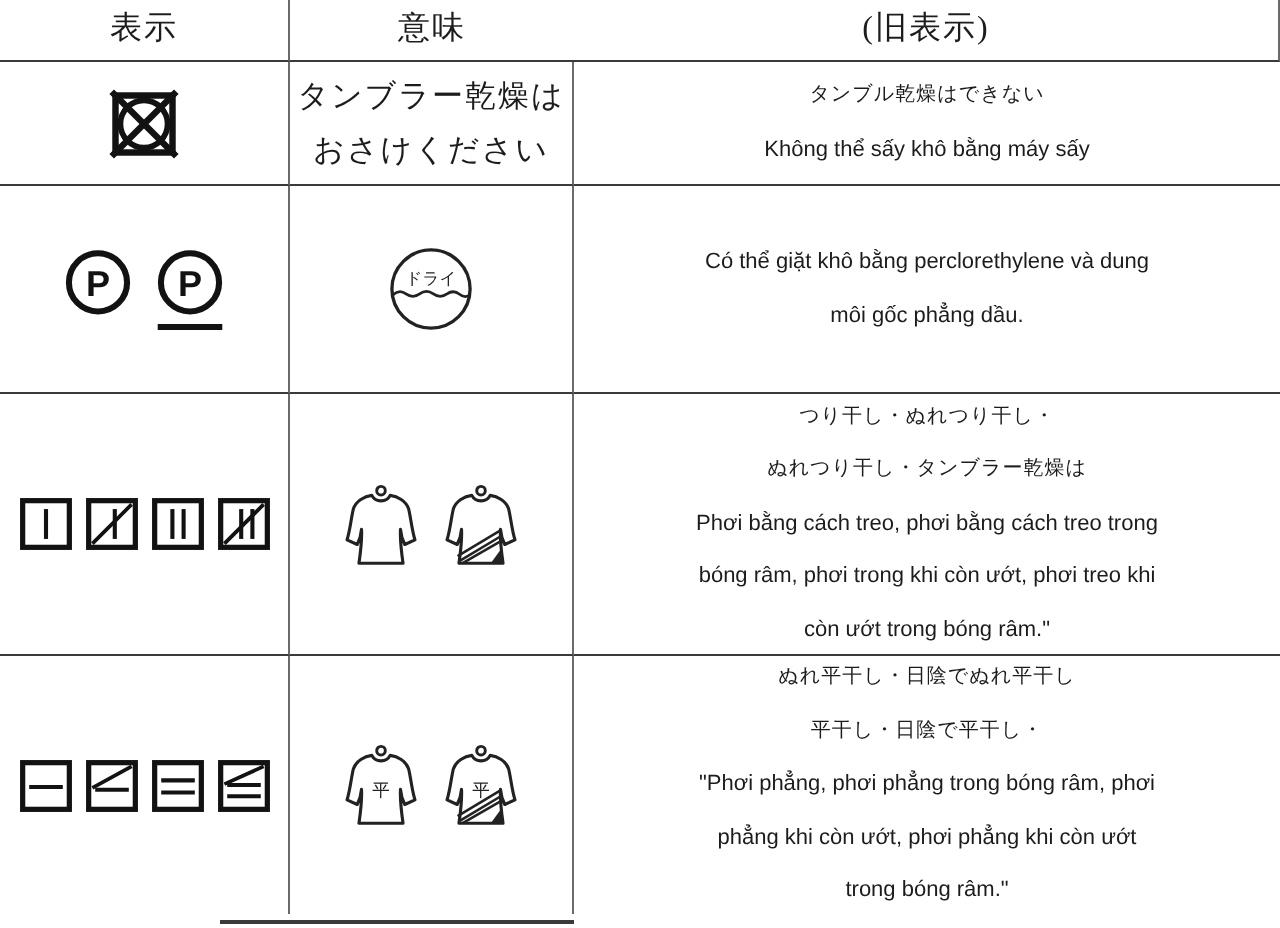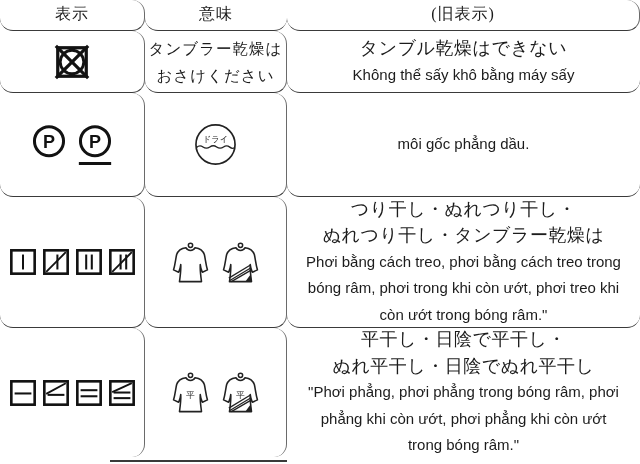--- a/index.html
+++ b/index.html
@@ -7,27 +7,27 @@
     position:relative; width:640px; height:464px; background:#ffffff;
     color:#1c1c1c; font-family:"Liberation Serif","DejaVu Serif",serif;
     overflow:hidden;
   }
   .grid {
     display:grid;
     grid-template-columns:145px 142px 353px;
     grid-template-rows:31px 62px 104px 131px 129px;
     width:640px; height:457px;
   }
-  .cell { box-sizing:border-box; display:flex; align-items:center; justify-content:center;border-radius:13px; }
+  .cell { box-sizing:border-box; display:flex; align-items:center; justify-content:center; }
   .b-r { border-right:1.5px solid #6a6a6a; }
   .b-b { border-bottom:1.5px solid #3a3a3a; }
   .header-cell { font-size:16px; letter-spacing:1px; padding-bottom:2px; }
   .text-col { flex-direction:column; text-align:center; }
-  .jp  { font-family:"Liberation Serif","DejaVu Serif",serif; font-size:18px; letter-spacing:0.5px; line-height:26.5px; white-space:nowrap; }
-  .vi  { font-family:"Liberation Sans","DejaVu Sans",sans-serif; font-size:15px; letter-spacing:0px; line-height:26.5px; white-space:nowrap; }
+  .jp  { font-family:"Liberation Serif","DejaVu Serif",serif; font-size:10px; letter-spacing:0.5px; line-height:26.5px; white-space:nowrap; }
+  .vi  { font-family:"Liberation Sans","DejaVu Sans",sans-serif; font-size:11px; letter-spacing:0px; line-height:26.5px; white-space:nowrap; }
   .old-jp { font-family:"Liberation Serif","DejaVu Serif",serif; font-size:15.5px; letter-spacing:1px; line-height:27px; white-space:nowrap; }
   .icon-row { display:flex; align-items:center; justify-content:center; }
   .gap-s { gap:5px; }
   .gap-m { gap:8px; }
   .gap-l { gap:11px; }
   svg { display:block; }
   .bottom-line { position:absolute; left:110px; top:460px; width:177px; height:2px; background:#3a3a3a; }
 </style>
 </head>
 <body>
@@ -74,20 +74,21 @@
       </svg>
     </div>
     <div class="cell b-r b-b">
       <svg viewBox="0 0 44 44" width="43" height="43">
         <circle cx="22" cy="22" r="20" fill="none" stroke="#222222" stroke-width="1.7"></circle>
         <text x="22" y="19.5" text-anchor="middle" font-size="8.5" fill="#222222" font-family="'Liberation Serif',serif">ドライ</text>
         <path d="M2.6,25 q3.2,-3 6.6,-0.5 q3.5,2.5 7,0 q3.5,-2.5 7,0 q3.5,2.5 7,0 q3.3,-2.3 6.4,0.2 q2.6,2.1 4.8,0.6" fill="none" stroke="#222222" stroke-width="1.4"></path>
       </svg>
     </div>
     <div class="cell b-b text-col">
+      <span class="vi">Có thể giặt khô bằng perclorethylene và dung</span>
       <span class="vi">môi gốc phẳng dầu.</span>
     </div>
 
     <div class="cell b-r b-b icon-row gap-s">
       <svg viewBox="0 0 30 30" width="28" height="28">
         <rect x="2.5" y="2.5" width="25" height="25" fill="none" stroke="#121212" stroke-width="2.8"></rect>
         <line x1="15" y1="7" x2="15" y2="23" stroke="#121212" stroke-width="2.2"></line>
       </svg>
       <svg viewBox="0 0 30 30" width="28" height="28">
         <rect x="2.5" y="2.5" width="25" height="25" fill="none" stroke="#121212" stroke-width="2.8"></rect>
@@ -160,22 +161,22 @@
         <circle cx="20" cy="3.4" r="2.2" fill="none" stroke="#222222" stroke-width="1.5"></circle>
         <path d="M15.3,5.8 C11.5,6.3 7.2,8.6 5.8,12.8 C4.8,16.8 4.3,23 2.6,28.6 L7.8,31 C9.1,28.4 9.8,25.8 10,23.2 C10.3,28 9.5,35 8.7,40.6 L31.3,40.6 C30.5,35 29.7,28 30,23.2 C30.2,25.8 30.9,28.4 32.2,31 L37.4,28.6 C35.7,23 35.2,16.8 34.2,12.8 C32.8,8.6 28.5,6.3 24.7,5.8 C23.8,7.6 22,8.6 20,8.6 C18,8.6 16.2,7.6 15.3,5.8 Z" fill="none" stroke="#222222" stroke-width="1.6" stroke-linejoin="round"></path>
         <text x="20" y="26.5" text-anchor="middle" font-size="9" fill="#222222" font-family="'Liberation Serif',serif">平</text>
         <line x1="8" y1="37" x2="30.2" y2="23.6" stroke="#222222" stroke-width="1.3"></line>
         <line x1="9.1" y1="39.4" x2="30.8" y2="26.4" stroke="#222222" stroke-width="1.3"></line>
         <line x1="10.6" y1="40.6" x2="31.3" y2="28.6" stroke="#222222" stroke-width="1.3"></line>
         <path d="M25,40.6 L31.3,40.6 L30.5,33 Z" fill="#222222"></path>
       </svg>
     </div>
     <div class="cell text-col">
+      <span class="jp">ぬれ平干し・日陰でぬれ平干し</span>
       <span class="jp">平干し・日陰で平干し・</span>
-      <span class="jp">ぬれ平干し・日陰でぬれ平干し</span>
       <span class="vi">"Phơi phẳng, phơi phẳng trong bóng râm, phơi</span>
       <span class="vi">phẳng khi còn ướt, phơi phẳng khi còn ướt</span>
       <span class="vi">trong bóng râm."</span>
     </div>
   </div>
 
   <div class="bottom-line"></div>
 </div>
 
 </body></html>

